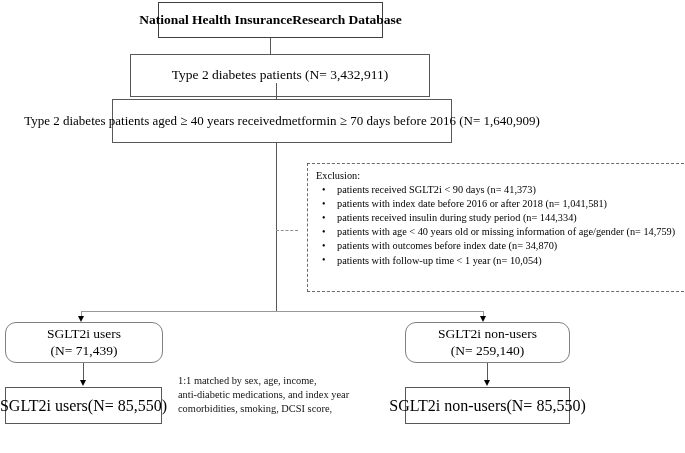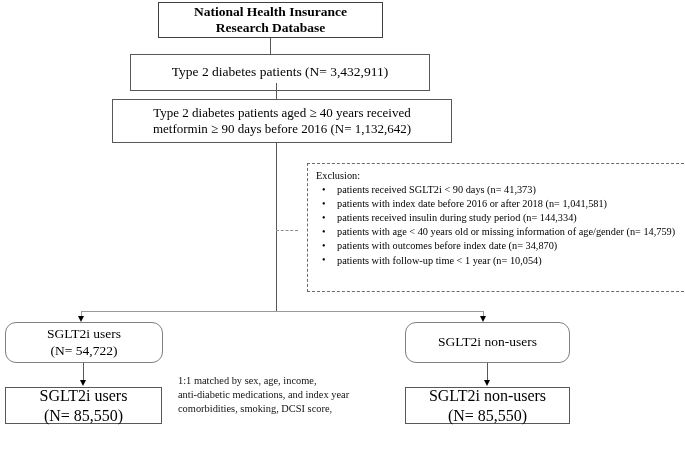--- a/index.html
+++ b/index.html
@@ -17,37 +17,37 @@
     overflow: hidden;
   }
 
   
   .box {
     position: absolute;
     box-sizing: border-box;
     border: 1px solid #58585a;
     background: #ffffff;
     display: flex;
-    flex-direction: column;
+    flex-direction: row;
     align-items: center;
     justify-content: center;
     text-align: center;
     line-height: 1.22;
   }
   .box .ln { display: block; white-space: nowrap; }
 
   .box-title {
     left: 158px; top: 2px; width: 225px; height: 36px;
     font-weight: bold;
     font-size: 13.5px;
     border-width: 1.4px;
     border-color: #3f3f41;
   }
   .box-cohort1 {
-    left: 130px; top: 54px; width: 300px; height: 37px;
+    left: 130px; top: 54px; width: 300px; height: 43px;
     font-size: 13.5px;
   }
   .box-cohort2 {
     left: 92px; top: 99px; width: 340px; height: 44px;
     font-size: 13px;
     margin-left: 20px;
   }
 
   .box-round {
     position: absolute;
@@ -160,21 +160,21 @@
   <div class="vline" style="left:270px; top:38px; height:16px;"></div>
 
   <div class="box box-cohort1">
     <span class="ln">Type 2 diabetes patients (N= 3,432,911)</span>
   </div>
 
   <div class="vline" style="left:276px; top:83px; height:16px;"></div>
 
   <div class="box box-cohort2">
     <span class="ln">Type 2 diabetes patients aged ≥ 40 years received</span>
-    <span class="ln">metformin ≥ 90 days before 2016 (N= 1,132,642)</span>
+    <span class="ln">metformin ≥ 70 days before 2016 (N= 1,640,909)</span>
   </div>
 
   <div class="vline" style="left:276px; top:143px; height:168px;"></div>
 
   <div class="dashline" style="left:276px; top:230px; width:22px;"></div>
 
   <div class="box-exclusion">
     <div class="excl-head">Exclusion:</div>
     <ul class="excl-list">
       <li><span class="bullet">•</span><span>patients received SGLT2i &lt; 90 days (n= 41,373)</span></li>
@@ -187,25 +187,26 @@
   </div>
 
   <div class="hline hline-light" style="left:81px; top:311px; width:403px;"></div>
   <div class="vline vline-light" style="left:81px; top:311px; height:8px;"></div>
   <div class="vline vline-light" style="left:483px; top:311px; height:8px;"></div>
   <div class="arrowhead" style="left:77.5px; top:316px;"></div>
   <div class="arrowhead" style="left:479.5px; top:316px;"></div>
 
   <div class="box-round box-users-pre">
     <span class="ln">SGLT2i users</span>
-    <span class="ln">(N= 54,722)</span>
+    <span class="ln">(N= 71,439)</span>
   </div>
 
   <div class="box-round box-nonusers-pre">
     <span class="ln">SGLT2i non-users</span>
+    <span class="ln">(N= 259,140)</span>
   </div>
 
   <div class="vline" style="left:83px; top:363px; height:19px;"></div>
   <div class="arrowhead" style="left:79.5px; top:380px;"></div>
   <div class="vline" style="left:487px; top:363px; height:19px;"></div>
   <div class="arrowhead" style="left:483.5px; top:380px;"></div>
 
   <div class="match-note">
     <span class="ln">1:1 matched by sex, age, income,</span>
     <span class="ln">anti-diabetic medications, and index year</span>

